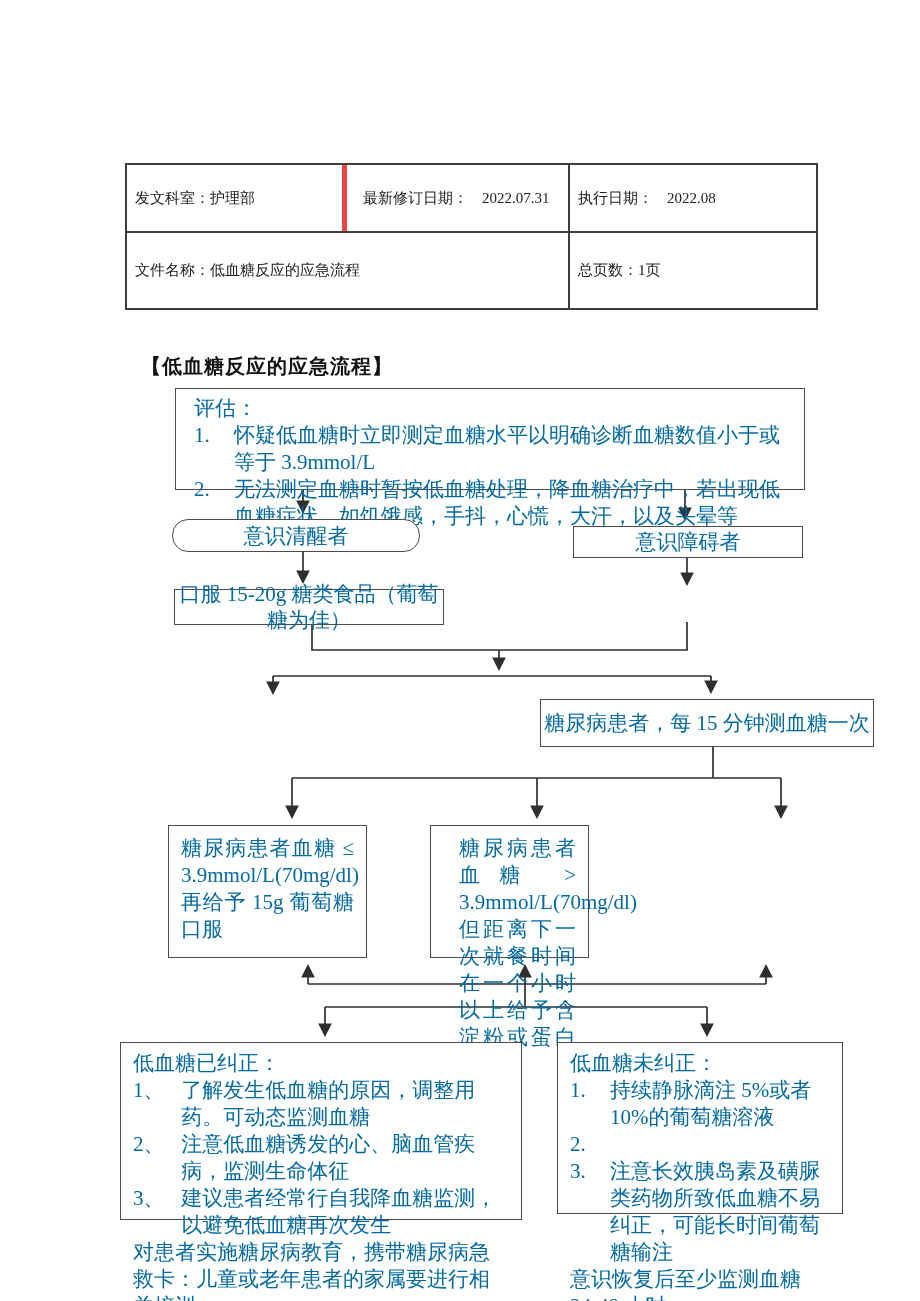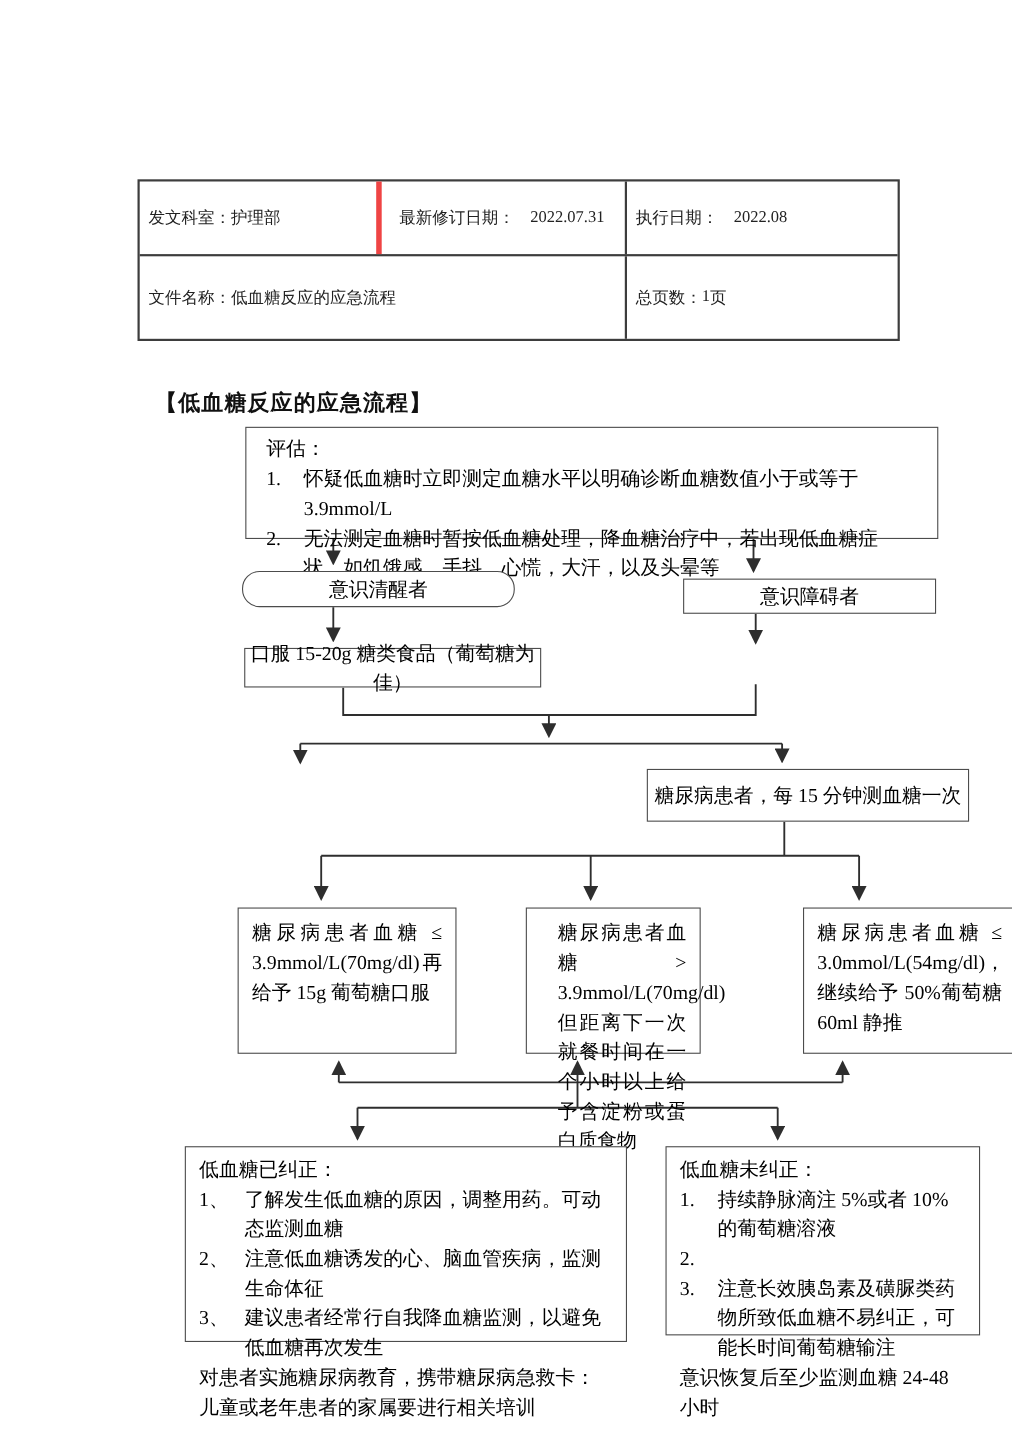--- a/index.html
+++ b/index.html
@@ -26,30 +26,30 @@
   
   .doc-title{
     position:absolute;left:141px;top:353px;
     font-family:"Liberation Sans","DejaVu Sans",sans-serif;
     font-weight:700;font-size:20px;color:#111;
     letter-spacing:1px;white-space:nowrap;
   }
   
   .box{
     position:absolute;box-sizing:border-box;background:#fff;
-    border:1.5px solid #4c4c4c;font-size:18px;line-height:26px;color:#000000;margin-left:48px;
+    border:1.5px solid #4c4c4c;font-size:21px;line-height:26px;color:#0369a1;
   }
   .center{display:flex;align-items:center;justify-content:center;text-align:center;}
   .assess{left:175px;top:388px;width:630px;height:102px;padding:6px 18px 0 18px;line-height:27px;}
   .conscious{left:172px;top:519px;width:248px;height:33px;border-radius:16px;}
   .impaired{left:573px;top:526px;width:230px;height:32px;}
   .oral{left:174px;top:589px;width:270px;height:36px;}
   .iv{left:571px;top:591px;width:231px;height:31px;}
   .check15{left:126px;top:700px;width:300px;height:58px;padding:2px 10px;}
-  .diabetic15{left:540px;top:699px;width:293px;height:48px;}
+  .diabetic15{left:540px;top:699px;width:334px;height:48px;}
   .branch{padding:9px 12px;text-align:justify;line-height:27px;}
   .branchA{left:168px;top:825px;width:199px;height:133px;}
   .branchB{left:430px;top:825px;width:159px;height:133px;padding-left:28px;}
   .branchC{left:682px;top:825px;width:194px;height:133px;}
   .outcome{line-height:27px;padding:7px 12px;}
   .corrected{left:120px;top:1042px;width:402px;height:178px;}
   .uncorrected{left:557px;top:1042px;width:286px;height:172px;}
   .hang{display:flex;}
   .hang .num{flex:0 0 1.9em;}
   .hang .num-wide{flex:0 0 2.3em;}
@@ -136,21 +136,20 @@
 
   <div class="box center conscious">意识清醒者</div>
   <div class="box center impaired">意识障碍者</div>
 
   <div class="box center oral">口服 15-20g 糖类食品（葡萄糖为佳）</div>
 
   <div class="box center diabetic15">糖尿病患者，每 15 分钟测血糖一次</div>
 
   <div class="box branch branchA">糖尿病患者血糖 ≤ 3.9mmol/L(70mg/dl)再给予 15g 葡萄糖口服</div>
   <div class="box branch branchB">糖尿病患者血糖 &gt; 3.9mmol/L(70mg/dl)但距离下一次就餐时间在一个小时以上给予含淀粉或蛋白质食物</div>
-  <div class="box branch branchC">糖尿病患者血糖 ≤ 3.0mmol/L(54mg/dl)，继续给予 50%葡萄糖 60ml 静推</div>
 
   <div class="box outcome corrected">
     <div>低血糖已纠正：</div>
     <div class="hang">
       <span class="num num-wide">1、</span>
       <span class="txt">了解发生低血糖的原因，调整用药。可动态监测血糖</span>
     </div>
     <div class="hang">
       <span class="num num-wide">2、</span>
       <span class="txt">注意低血糖诱发的心、脑血管疾病，监测生命体征</span>

